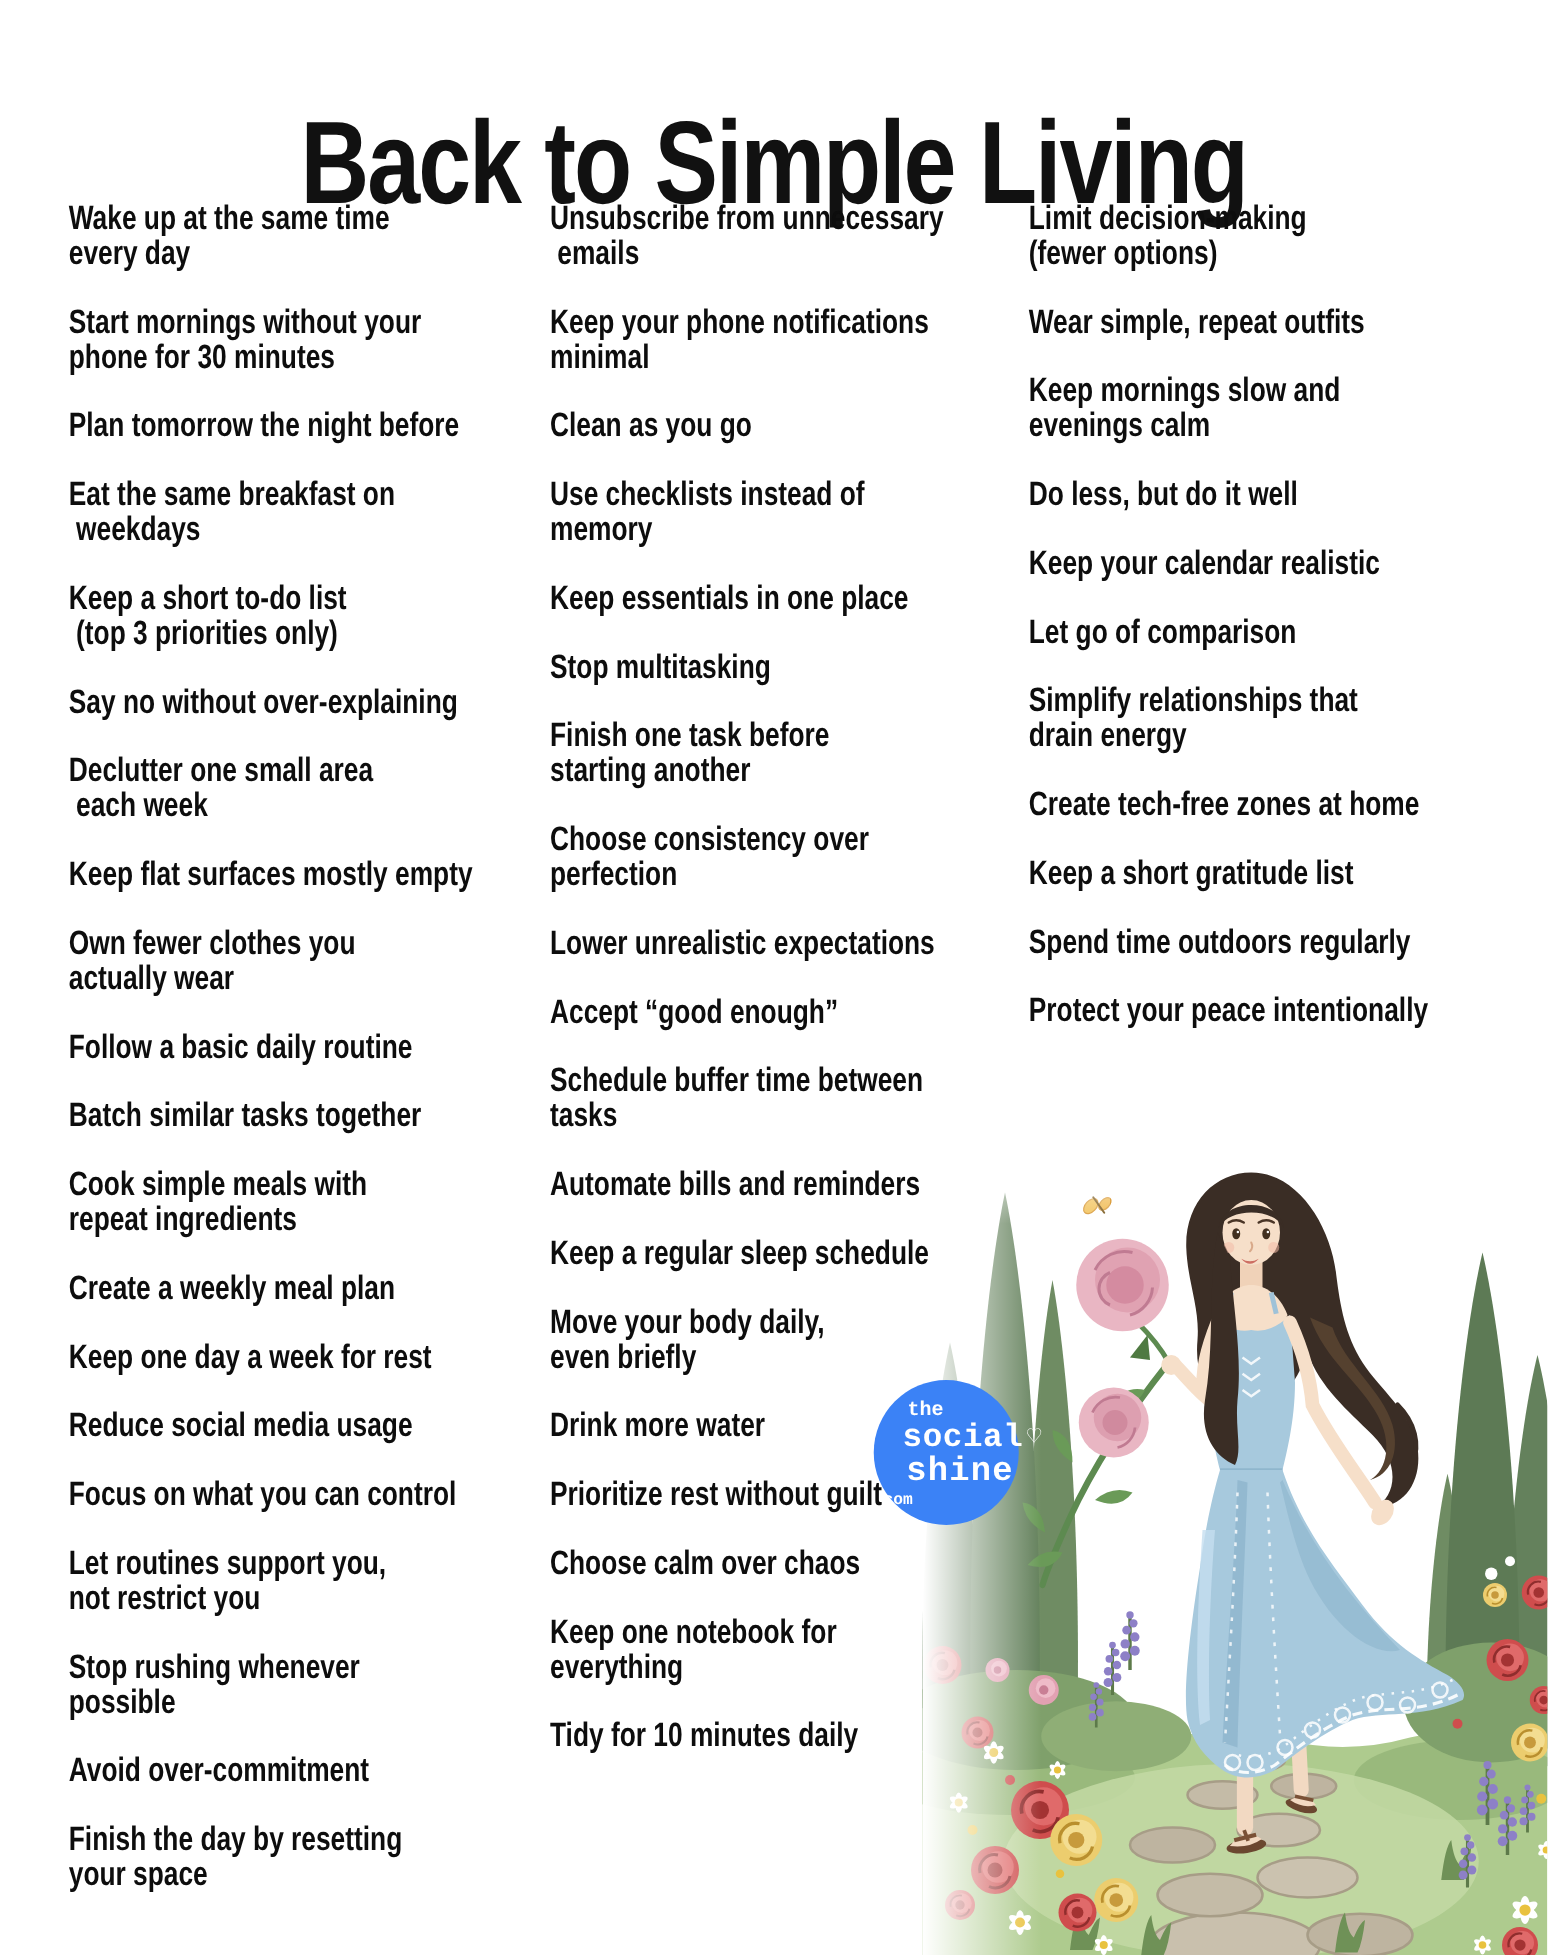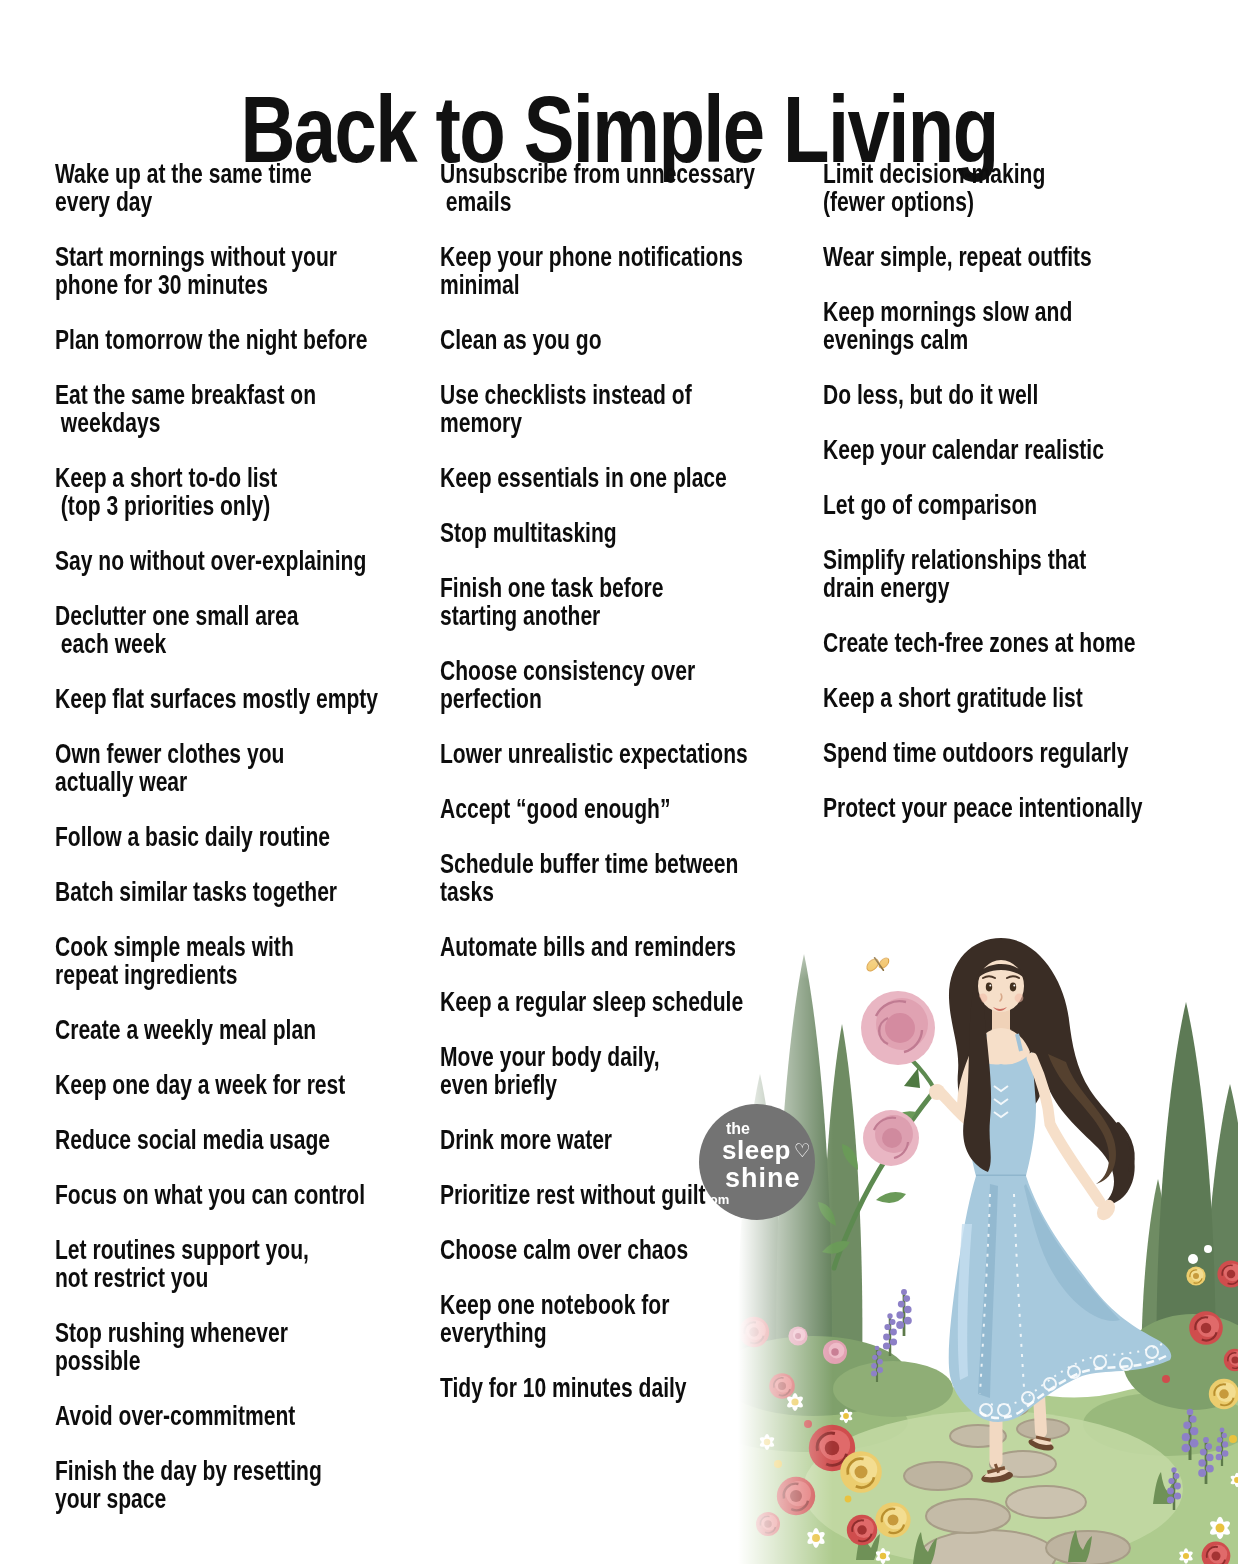--- a/index.html
+++ b/index.html
@@ -19,22 +19,22 @@
   }
   .col .item{margin-bottom:27px;}
   #col1{left:55px;}
   #col2{left:440px;}
   #col3{left:823px;}
   .illustration{
     position:absolute;left:738px;top:924px;width:500px;height:640px;z-index:1;
   }
   .logo{
     position:absolute;left:699px;top:1104px;width:116px;height:116px;z-index:2;
-    background:#737373;border-radius:50%;color:#fff;font-weight:bold;
-    display:flex;flex-direction:column;justify-content:center;padding-top:2px;box-sizing:border-box;
+    background:#3b82f6;border-radius:50%;color:#fff;font-weight:bold;
+    display:flex;flex-direction:column;justify-content:center;padding-top:2px;box-sizing:border-box;font-family:Liberation Mono, monospace;
   }
   .logo .l-the{font-size:16px;line-height:17px;margin-left:27px;}
   .logo .l-little{font-size:26px;line-height:27px;margin-left:23px;letter-spacing:0.5px;}
   .logo .l-heart{font-size:19px;vertical-align:2px;margin-left:3px;}
   .logo .l-shine{font-size:27px;line-height:28px;margin-left:26px;letter-spacing:1px;}
   .logo .l-com{font-size:13px;line-height:14px;margin-right:17px;margin-top:1px;font-weight:bold;}
 </style>
 </head>
 <body>
 
@@ -310,16 +310,16 @@
     <ellipse cx="4" cy="3" rx="6" ry="3.6" transform="rotate(-35)" fill="#f0b94e" stroke="#d89a3a" stroke-width="1"></ellipse>
     <line x1="-3" y1="-7" x2="3" y2="7" stroke="#7a5a20" stroke-width="1.6" stroke-linecap="round"></line>
   </g>
 
   <rect x="0" y="0" width="95" height="640" fill="url(#fadeL)"></rect>
   <rect x="0" y="0" width="150" height="55" fill="url(#fadeT)" opacity="0.8"></rect>
 </svg>
 
 <div class="logo">
   <div class="l-the">the</div>
-  <div class="l-little"><span>sleep</span><span class="l-heart">♡</span></div>
+  <div class="l-little"><span>social</span><span class="l-heart">♡</span></div>
   <div class="l-shine">shine</div>
   <div class="l-com">.com</div>
 </div>
 
 </body></html>

